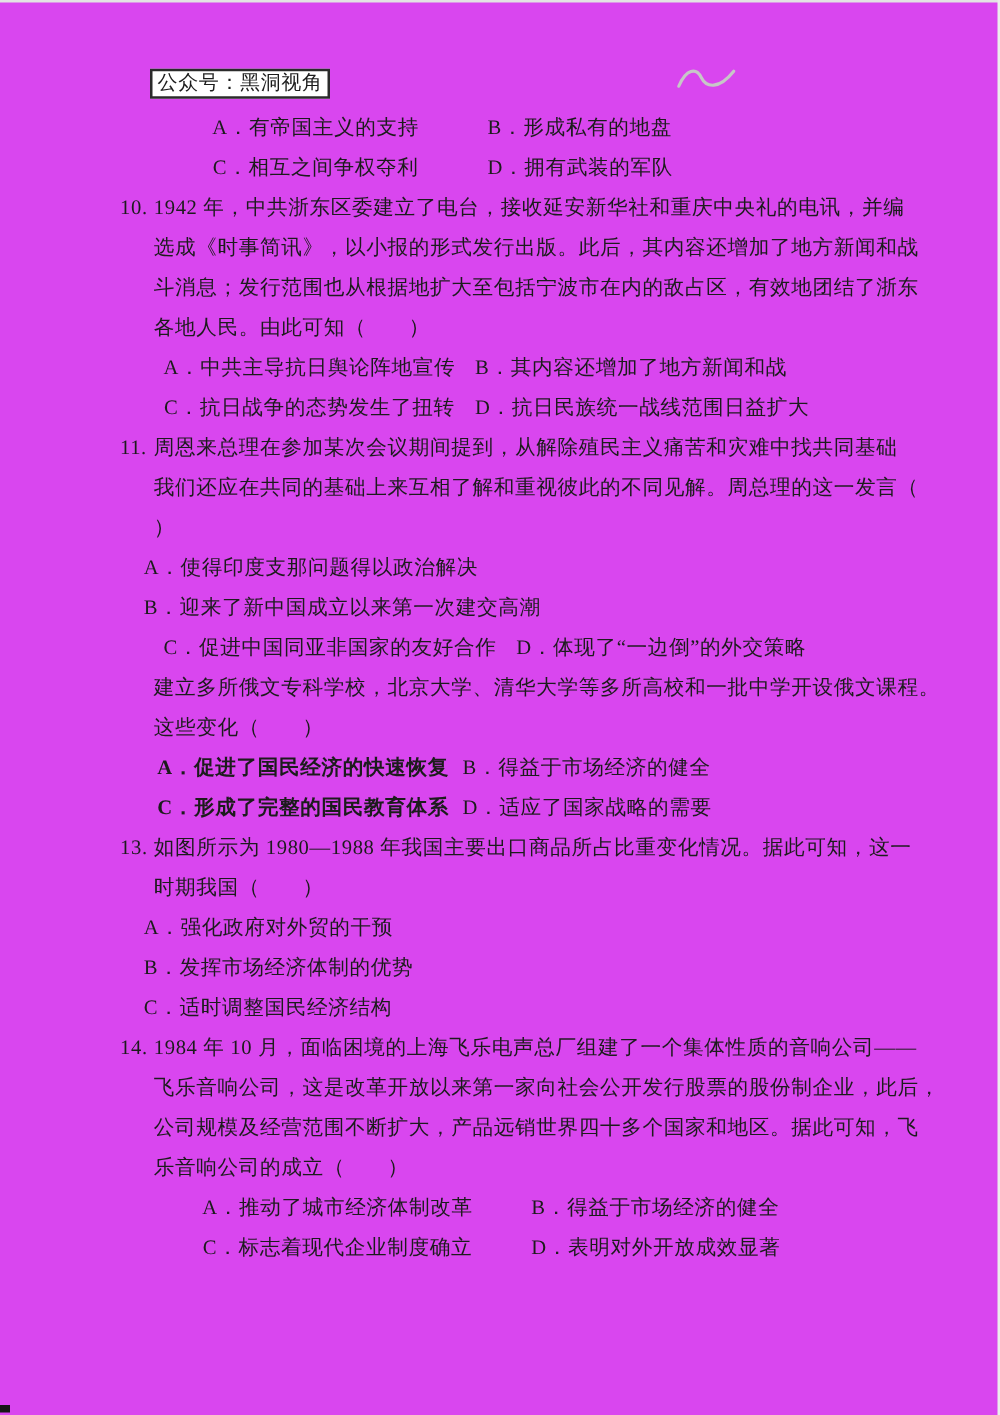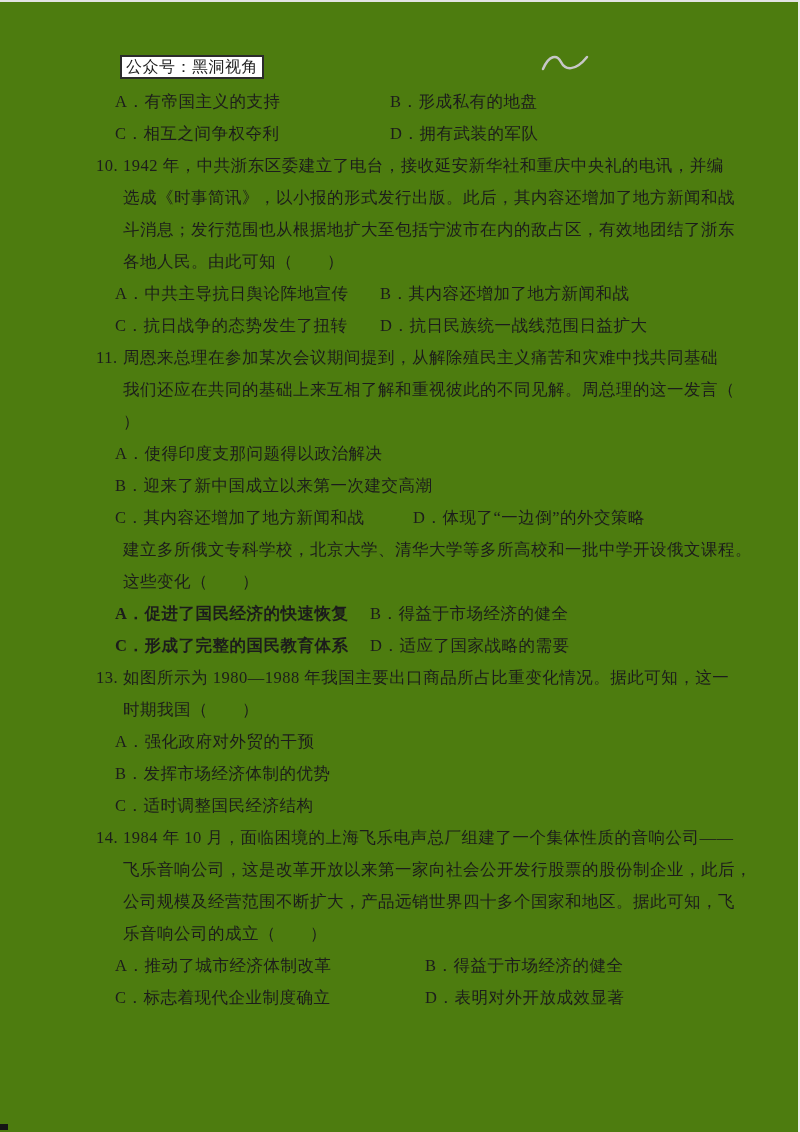--- a/index.html
+++ b/index.html
@@ -1,20 +1,20 @@
 <!DOCTYPE html>
 <html><head>
 <meta charset="utf-8">
 <style>
   * { margin:0; padding:0; box-sizing:border-box; }
   html,body { background:#f6f6f6; }
   .page {
     position:relative;
     width:800px; height:1132px;
-    background:#4d7c0f;
+    background:#d946ef;
     font-family:"Liberation Serif","DejaVu Serif",serif;
     font-size:16.5px;
     color:#1c1c1c;
     overflow:hidden;
     letter-spacing:0.5px;
   }
   .edge-top { position:absolute; left:0; top:0; width:100%; height:2px; background:#e3e3e3; }
   .edge-right { position:absolute; right:0; top:0; width:2px; height:100%; background:#ececec; }
   .corner-mark { position:absolute; left:0; bottom:2px; width:8px; height:6px; background:#151515; }
 
@@ -26,21 +26,21 @@
     background:#fff;
     white-space:nowrap;
   }
   .scribble { position:absolute; left:540px; top:50px; }
 
   .content { position:absolute; left:96px; top:86px; width:630px; }
   .line { height:32px; line-height:32px; white-space:nowrap; }
   .cont { padding-left:27px; }
   .opt-row { padding-left:19px; }
   .qnum { display:inline-block; width:27px; }
-  .cell { display:inline-block; }
+  .cell { display:inline-block;text-align:center; }
   .w255 { width:255px;font-weight:bold; }
   .w265 { width:265px; }
   .w275 { width:275px; }
   .w298 { width:298px; }
   .w310 { width:310px; }
 </style>
 </head>
 <body>
 
 <div class="page">
@@ -84,21 +84,21 @@
       </div>
       <div class="line cont">我们还应在共同的基础上来互相了解和重视彼此的不同见解。周总理的这一发言（</div>
       <div class="line cont">）</div>
       <div class="line opt-row">
         <span>A．使得印度支那问题得以政治解决</span>
       </div>
       <div class="line opt-row">
         <span>B．迎来了新中国成立以来第一次建交高潮</span>
       </div>
       <div class="line opt-row">
-        <span class="cell w298">C．其内容还增加了地方新闻和战</span><span>D．体现了“一边倒”的外交策略</span>
+        <span class="cell w298">C．促进中国同亚非国家的友好合作</span><span>D．体现了“一边倒”的外交策略</span>
       </div>
     </section>
 
     <section>
       <div class="line cont">建立多所俄文专科学校，北京大学、清华大学等多所高校和一批中学开设俄文课程。</div>
       <div class="line cont">这些变化（　　）</div>
       <div class="line opt-row">
         <span class="cell w255">A．促进了国民经济的快速恢复</span><span>B．得益于市场经济的健全</span>
       </div>
       <div class="line opt-row">

